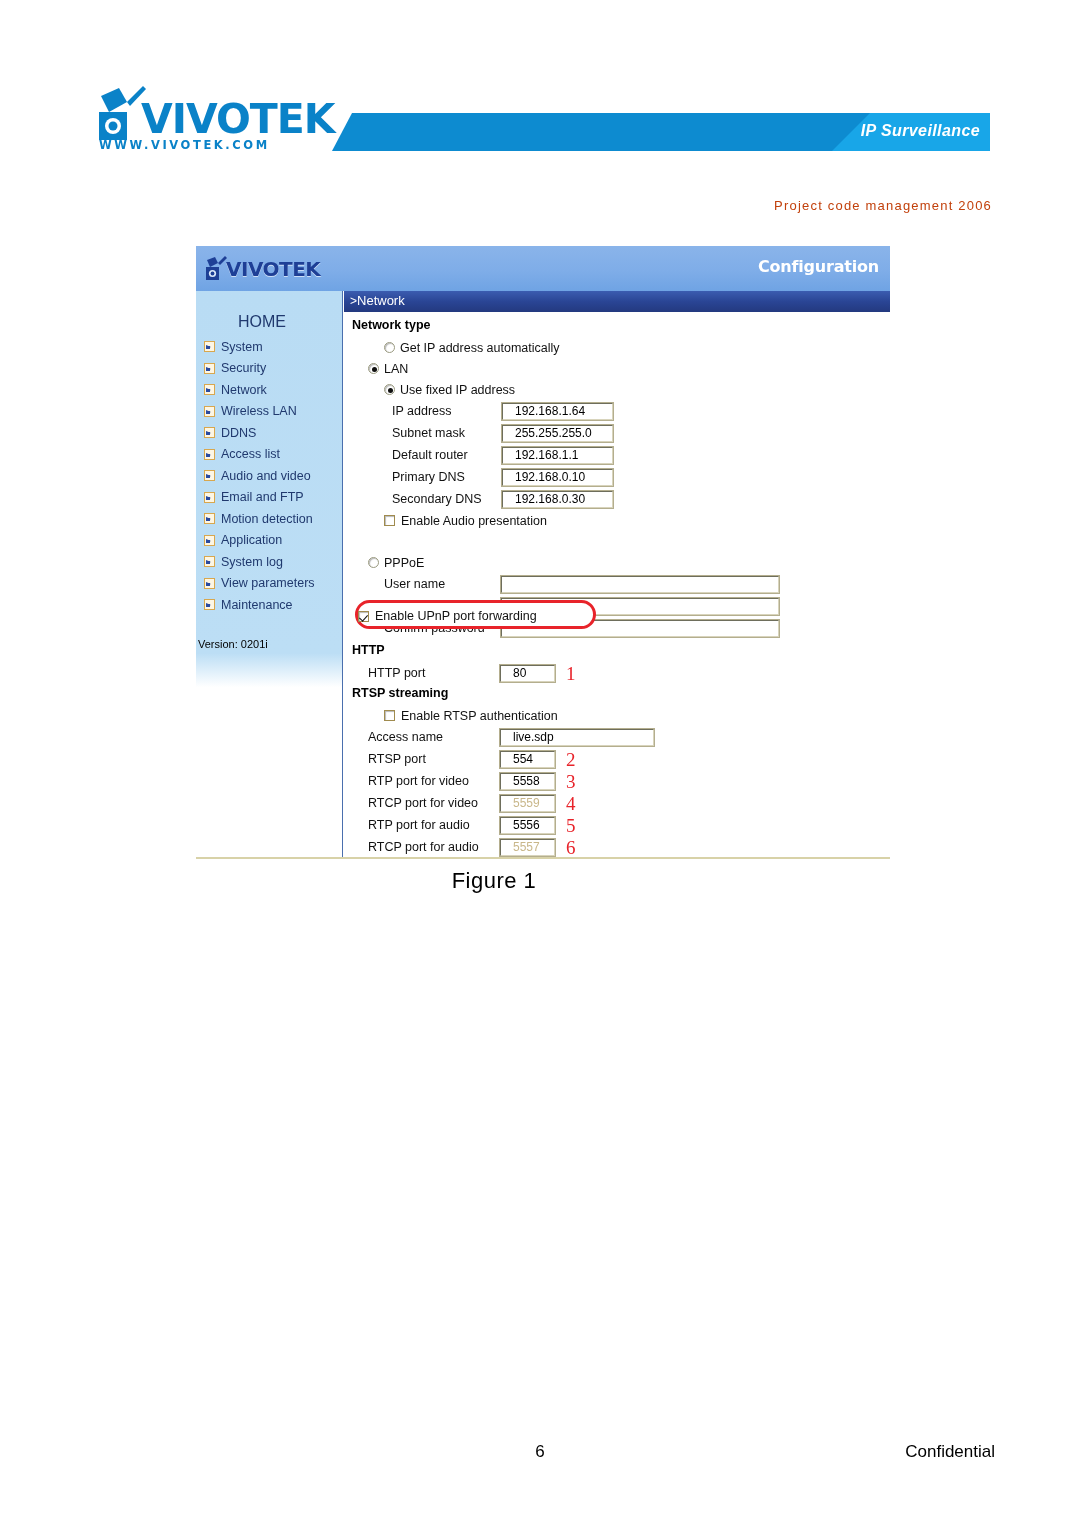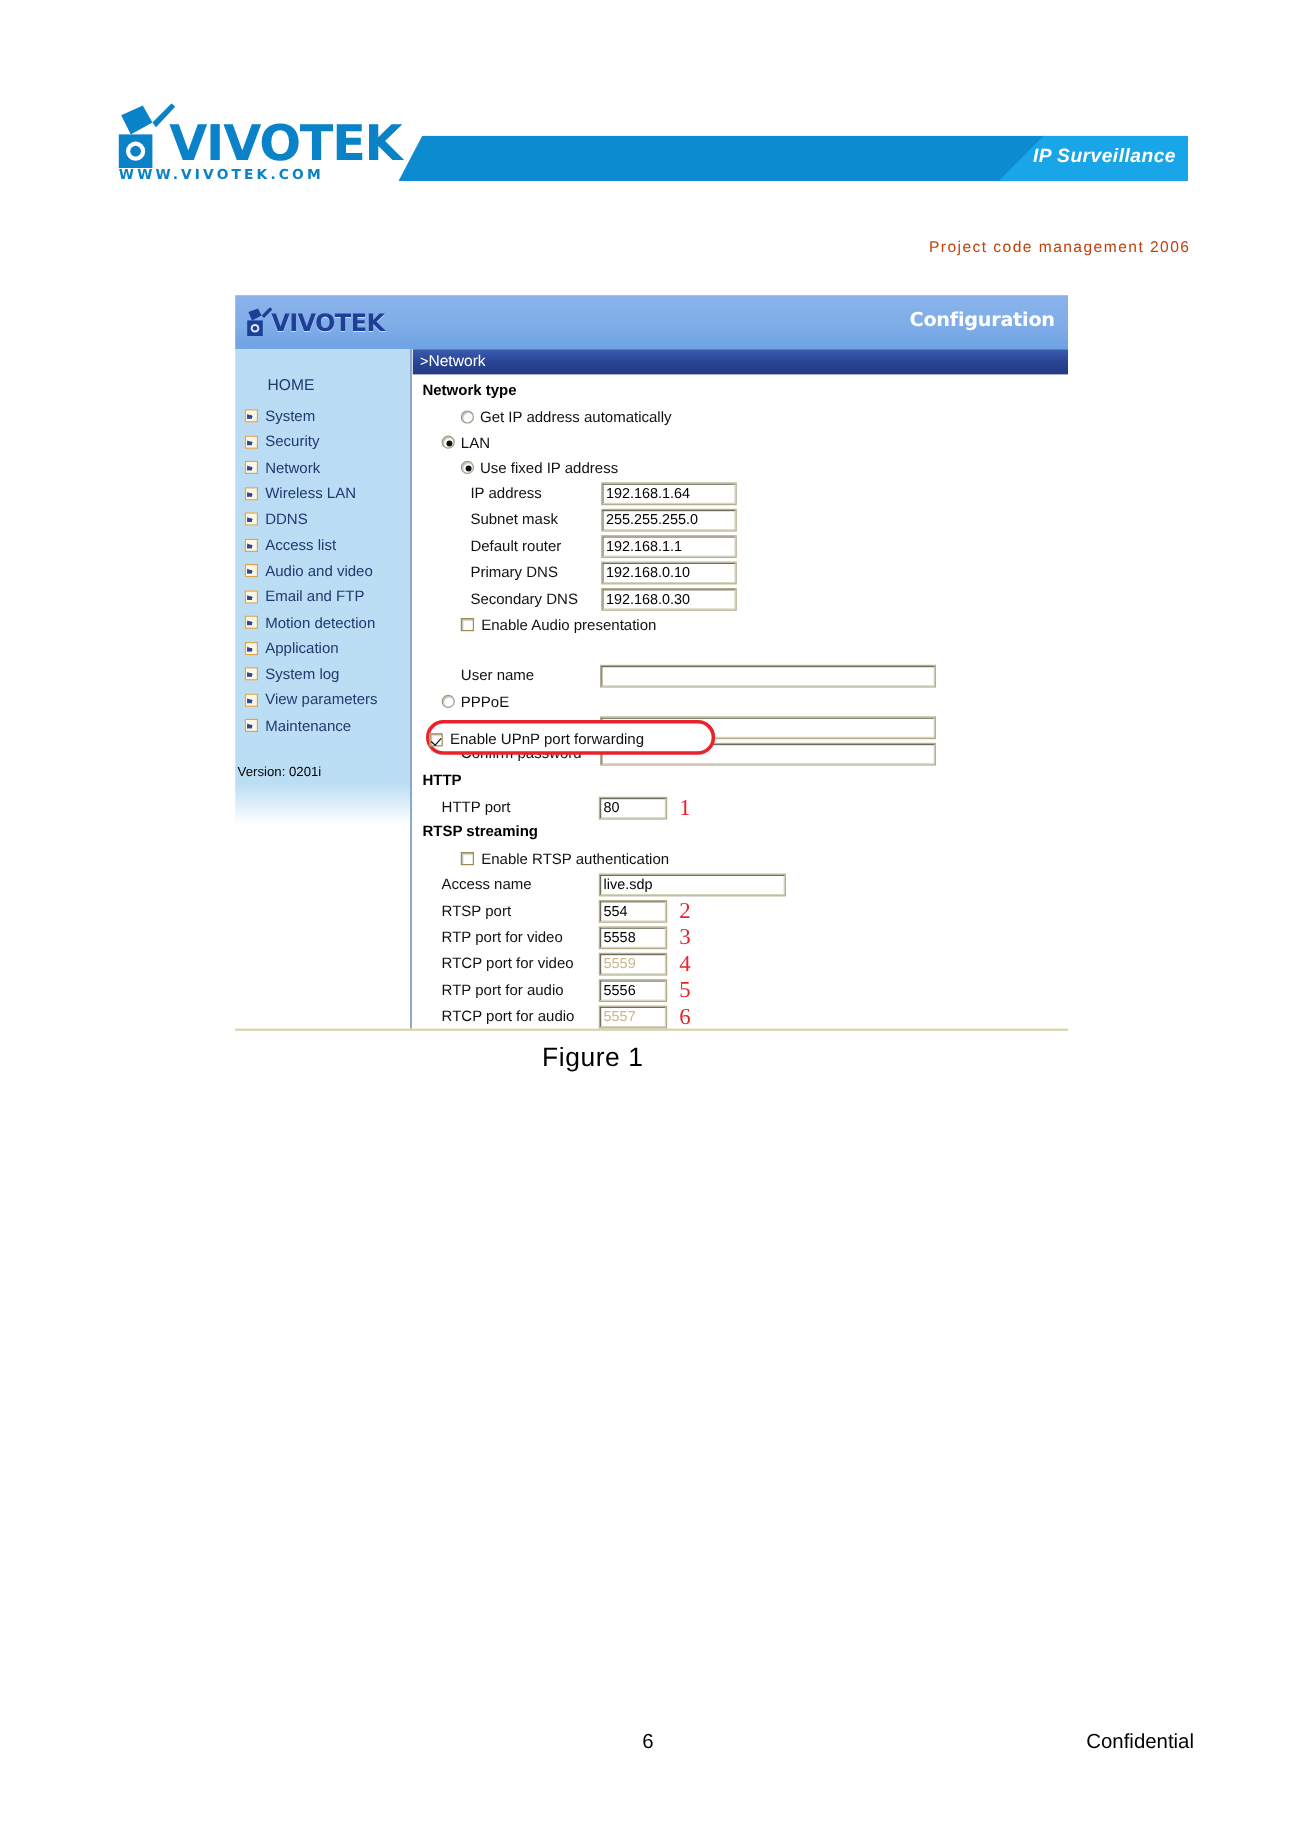--- a/index.html
+++ b/index.html
@@ -127,22 +127,22 @@
     height: 566px;
   }
   .shot-sidebar {
     position: absolute;
     left: 0; top: 0;
     width: 147px; height: 566px;
     background: linear-gradient(to bottom, #b9dcf4 0%, #bcdef5 64%, #ffffff 70%, #ffffff 100%);
     border-right: 1px solid #4a6fae;
   }
   .side-home {
-    position: absolute; left: 27px; top: 22px;
-    font-size: 13px;
+    position: absolute; left: 42px; top: 22px;
+    font-size: 16px;
     color: #20396e;
     font-family: "Liberation Sans", sans-serif;
   }
   .side-list {
     position: absolute; left: 0; top: 45px;
     width: 147px;
   }
   .side-item {
     display: flex; align-items: center;
     height: 21.5px;
@@ -271,21 +271,21 @@
 
   .fld {
     font-family: "Liberation Sans", sans-serif;
     font-size: 12px;
     color: #000;
     background: #ffffff;
     border: 1px solid;
     border-color: #6e6e5c #d8d4bc #d8d4bc #6e6e5c;
     outline: 1px solid #b4ae8e;
     outline-offset: 0px;
-    padding: 1px 2px;
+    padding: 1px 12px;
     height: 17px;
     line-height: 14px;
   }
   .fld.ip { width: 111px; }
   .fld.wide { width: 278px; }
   .fld.port { width: 55px; }
   .fld.access { width: 154px; }
   .fld.dis { color: #c9b78a; }
 
   .lbl-col { width: 110px; }
@@ -499,28 +499,28 @@
         <div class="redbox"></div>
         <div class="redbox-inner">
           <span class="cbox on"></span>
           <span class="lbl">Enable UPnP port forwarding</span>
         </div>
         <div class="row tight ind2" style="visibility:hidden">
           <span class="cbox on"></span>
           <span class="lbl">x</span>
         </div>
 
+        <div class="row tight ind1">
+          <span class="radio"></span>
+          <span class="lbl">PPPoE</span>
+        </div>
+
         <div class="row ind2">
           <span class="lbl lbl-col-wide">User name</span>
           <input class="fld wide" value="" style="">
-        </div>
-
-        <div class="row tight ind1">
-          <span class="radio"></span>
-          <span class="lbl">PPPoE</span>
         </div>
         <div class="row ind2">
           <span class="lbl lbl-col-wide">Password</span>
           <input class="fld wide" value="" style="">
         </div>
         <div class="row ind2">
           <span class="lbl lbl-col-wide">Confirm password</span>
           <input class="fld wide" value="" style="">
         </div>
 

